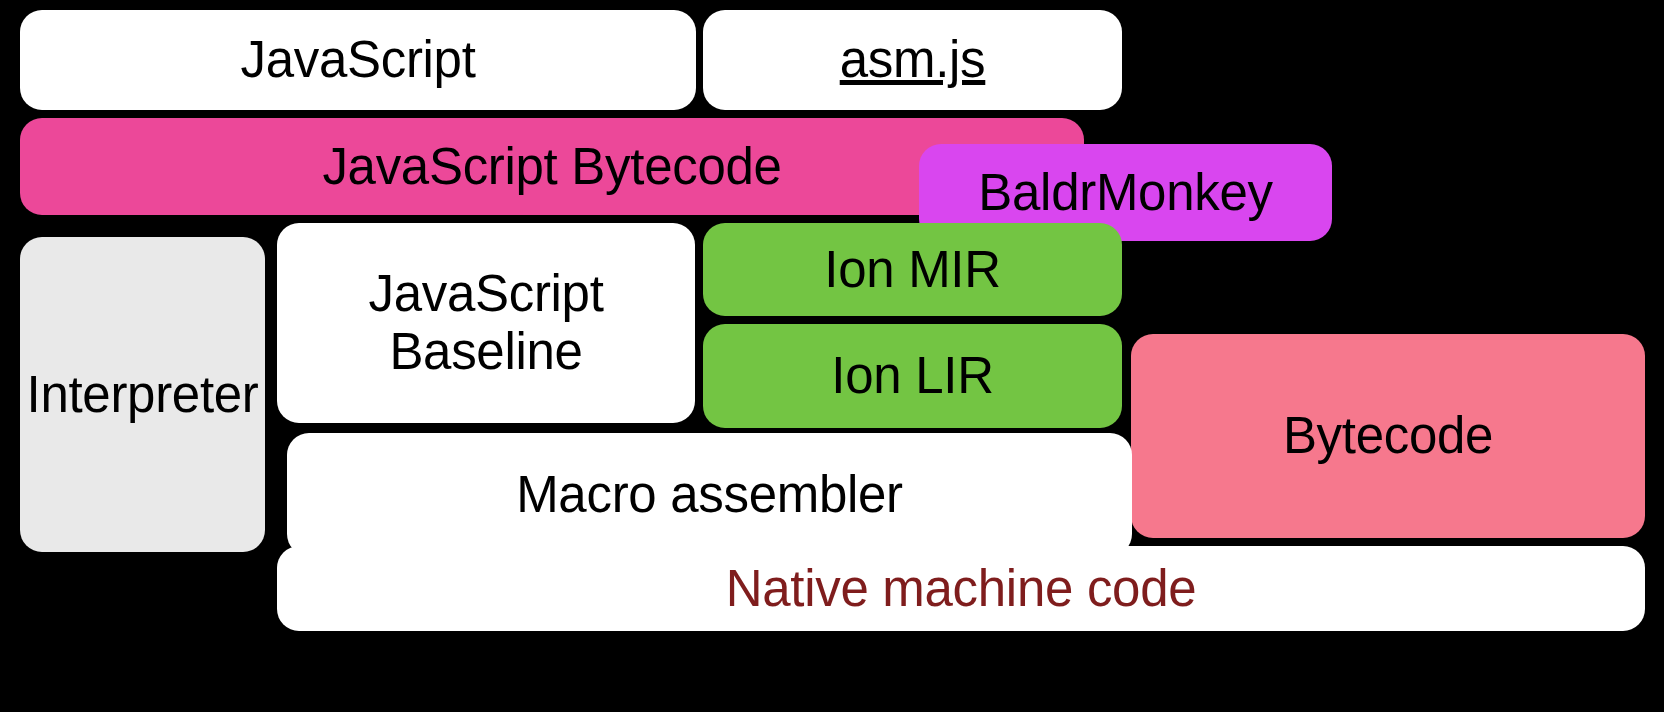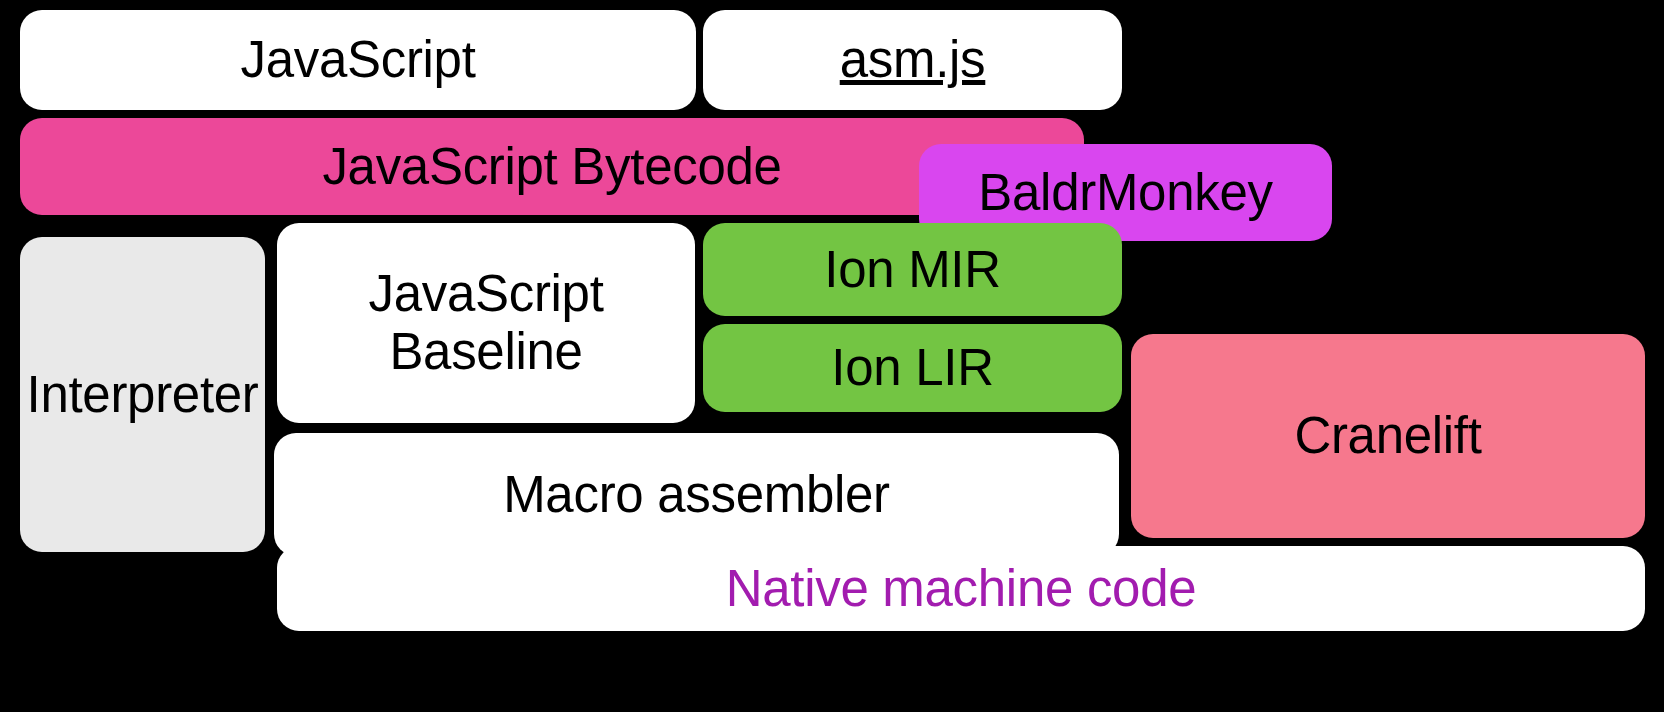--- a/index.html
+++ b/index.html
@@ -46,17 +46,17 @@
 <div id="diagram" style="background: rgb(0, 0, 0);">
 
 <div class="node fill-white" style="left: 20px; top: 10px; width: 676px; height: 100px; background: rgb(255, 255, 255); color: rgb(0, 0, 0);">JavaScript</div>
     <div class="node fill-white" style="left: 703px; top: 10px; width: 419px; height: 100px; background: rgb(255, 255, 255); color: rgb(0, 0, 0); text-decoration: underline;">asm.js</div>
     <div class="node fill-white" style="left: 20px; top: 118px; width: 1064px; height: 97px; background: #ec4899; color: rgb(0, 0, 0);">JavaScript Bytecode</div>
     <div class="node fill-white" style="left: 919px; top: 118px; width: 413px; height: 97px; background: #d946ef; color: rgb(0, 0, 0); margin-top: 26px;">BaldrMonkey</div>
     <div class="node fill-gray" style="left: 20px; top: 237px; width: 245px; height: 315px; background: rgb(233, 233, 233); color: rgb(0, 0, 0);">Interpreter</div>
     <div class="node fill-white" style="left: 277px; top: 223px; width: 418px; height: 200px; background: rgb(255, 255, 255); color: rgb(0, 0, 0);">JavaScript
 Baseline</div>
     <div class="node fill-green" style="left: 703px; top: 223px; width: 419px; height: 93px; background: rgb(115, 197, 67); color: rgb(0, 0, 0);">Ion MIR</div>
-    <div class="node fill-green" style="left: 703px; top: 324px; width: 419px; height: 88px; background: rgb(115, 197, 67); color: rgb(0, 0, 0);">Ion LIR</div>
-    <div class="node fill-pink" style="left: 1131px; top: 334px; width: 514px; height: 204px; background: rgb(246, 120, 141); color: rgb(0, 0, 0);">Cranelift</div>
-    <div class="node fill-white" style="left: 274px; top: 433px; width: 845px; height: 123px; background: rgb(255, 255, 255); color: rgb(0, 0, 0);">Macro assembler</div>
-    <div class="node fill-white" style="left: 277px; top: 546px; width: 1368px; height: 85px; background: rgb(255, 255, 255); color: #a21caf;">Native machine code</div>
+    <div class="node fill-green" style="left: 703px; top: 324px; width: 419px; height: 104px; background: rgb(115, 197, 67); color: rgb(0, 0, 0);">Ion LIR</div>
+    <div class="node fill-pink" style="left: 1131px; top: 334px; width: 514px; height: 204px; background: rgb(246, 120, 141); color: rgb(0, 0, 0);">Bytecode</div>
+    <div class="node fill-white" style="left: 287px; top: 433px; width: 845px; height: 123px; background: rgb(255, 255, 255); color: rgb(0, 0, 0);">Macro assembler</div>
+    <div class="node fill-white" style="left: 277px; top: 546px; width: 1368px; height: 85px; background: rgb(255, 255, 255); color: #7f1d1d;">Native machine code</div>
   </div>
 
 </body></html>

